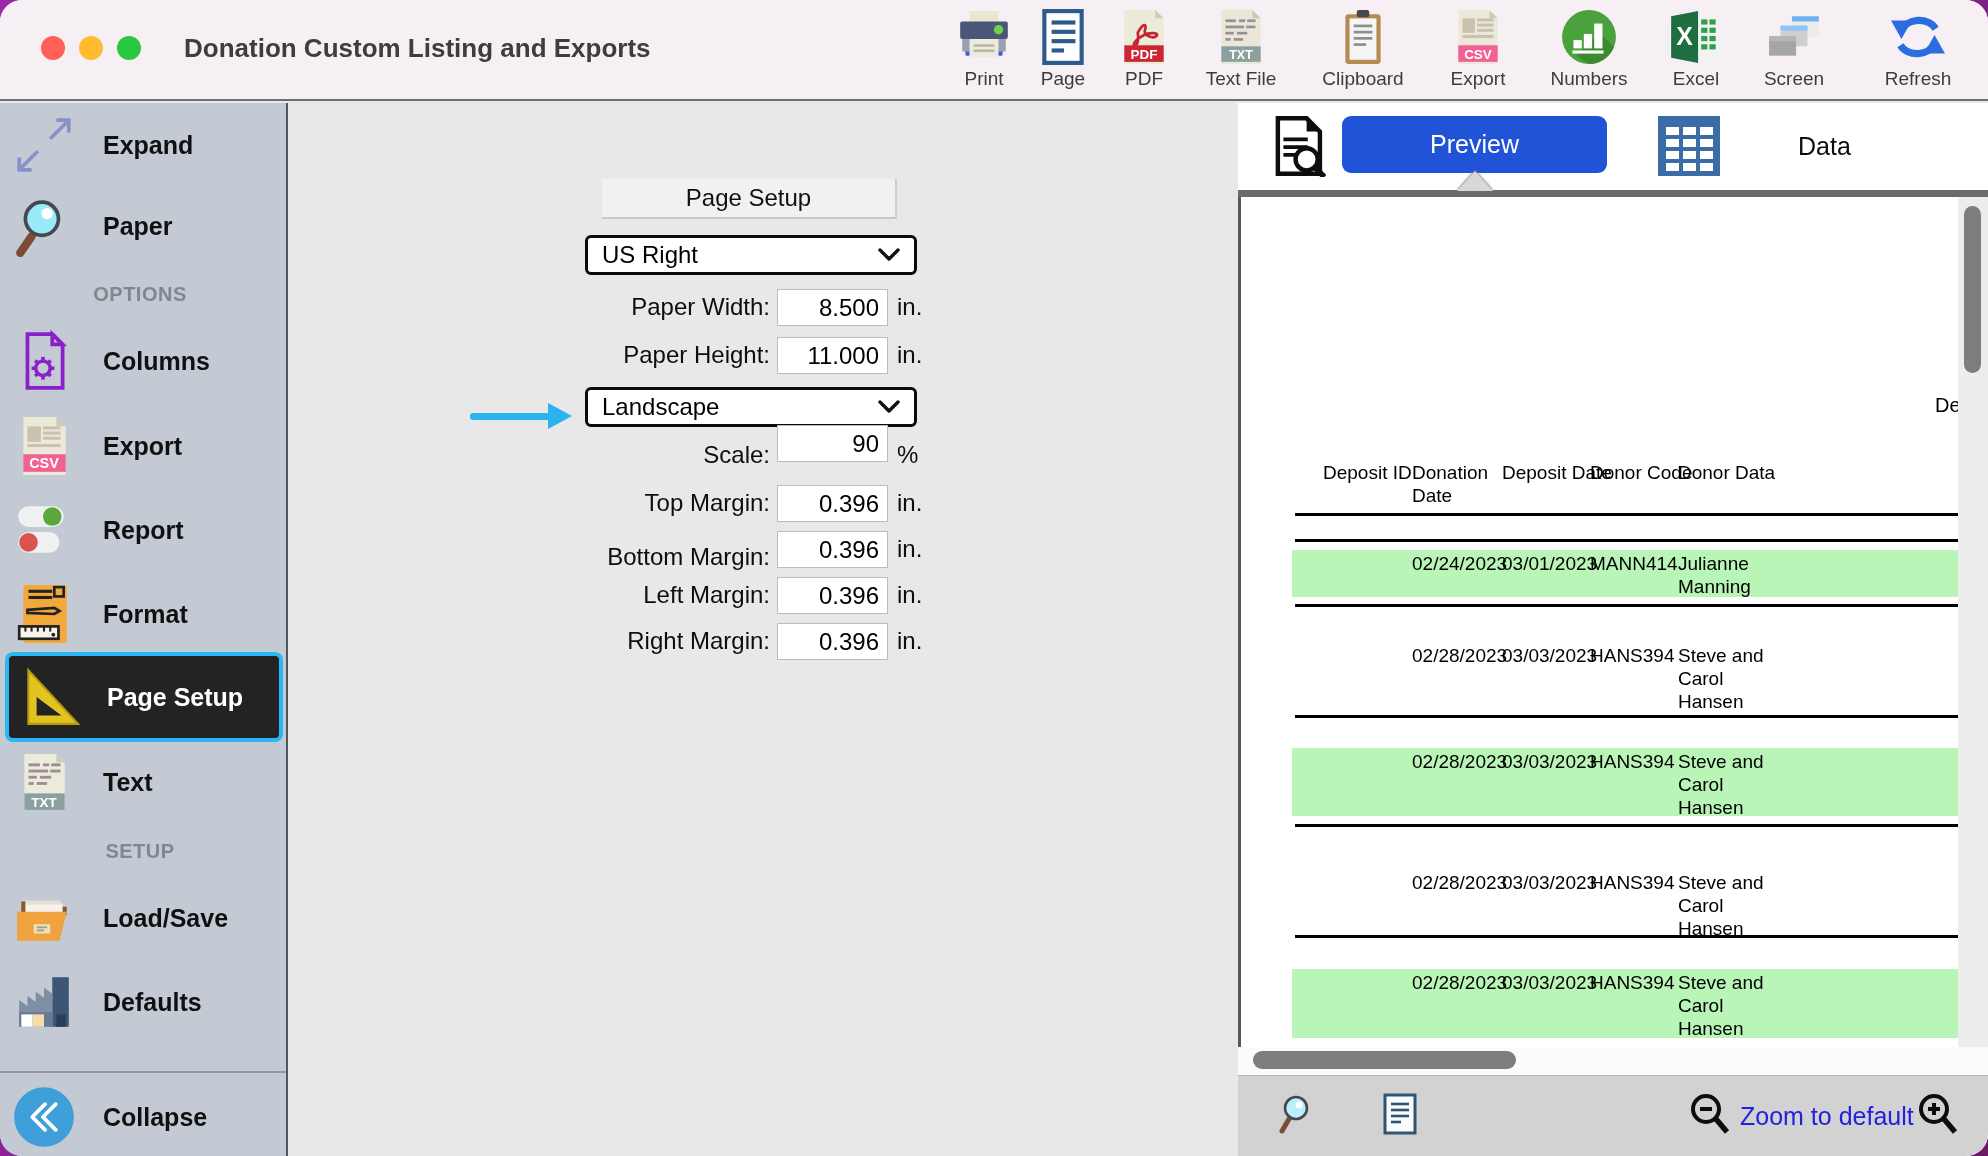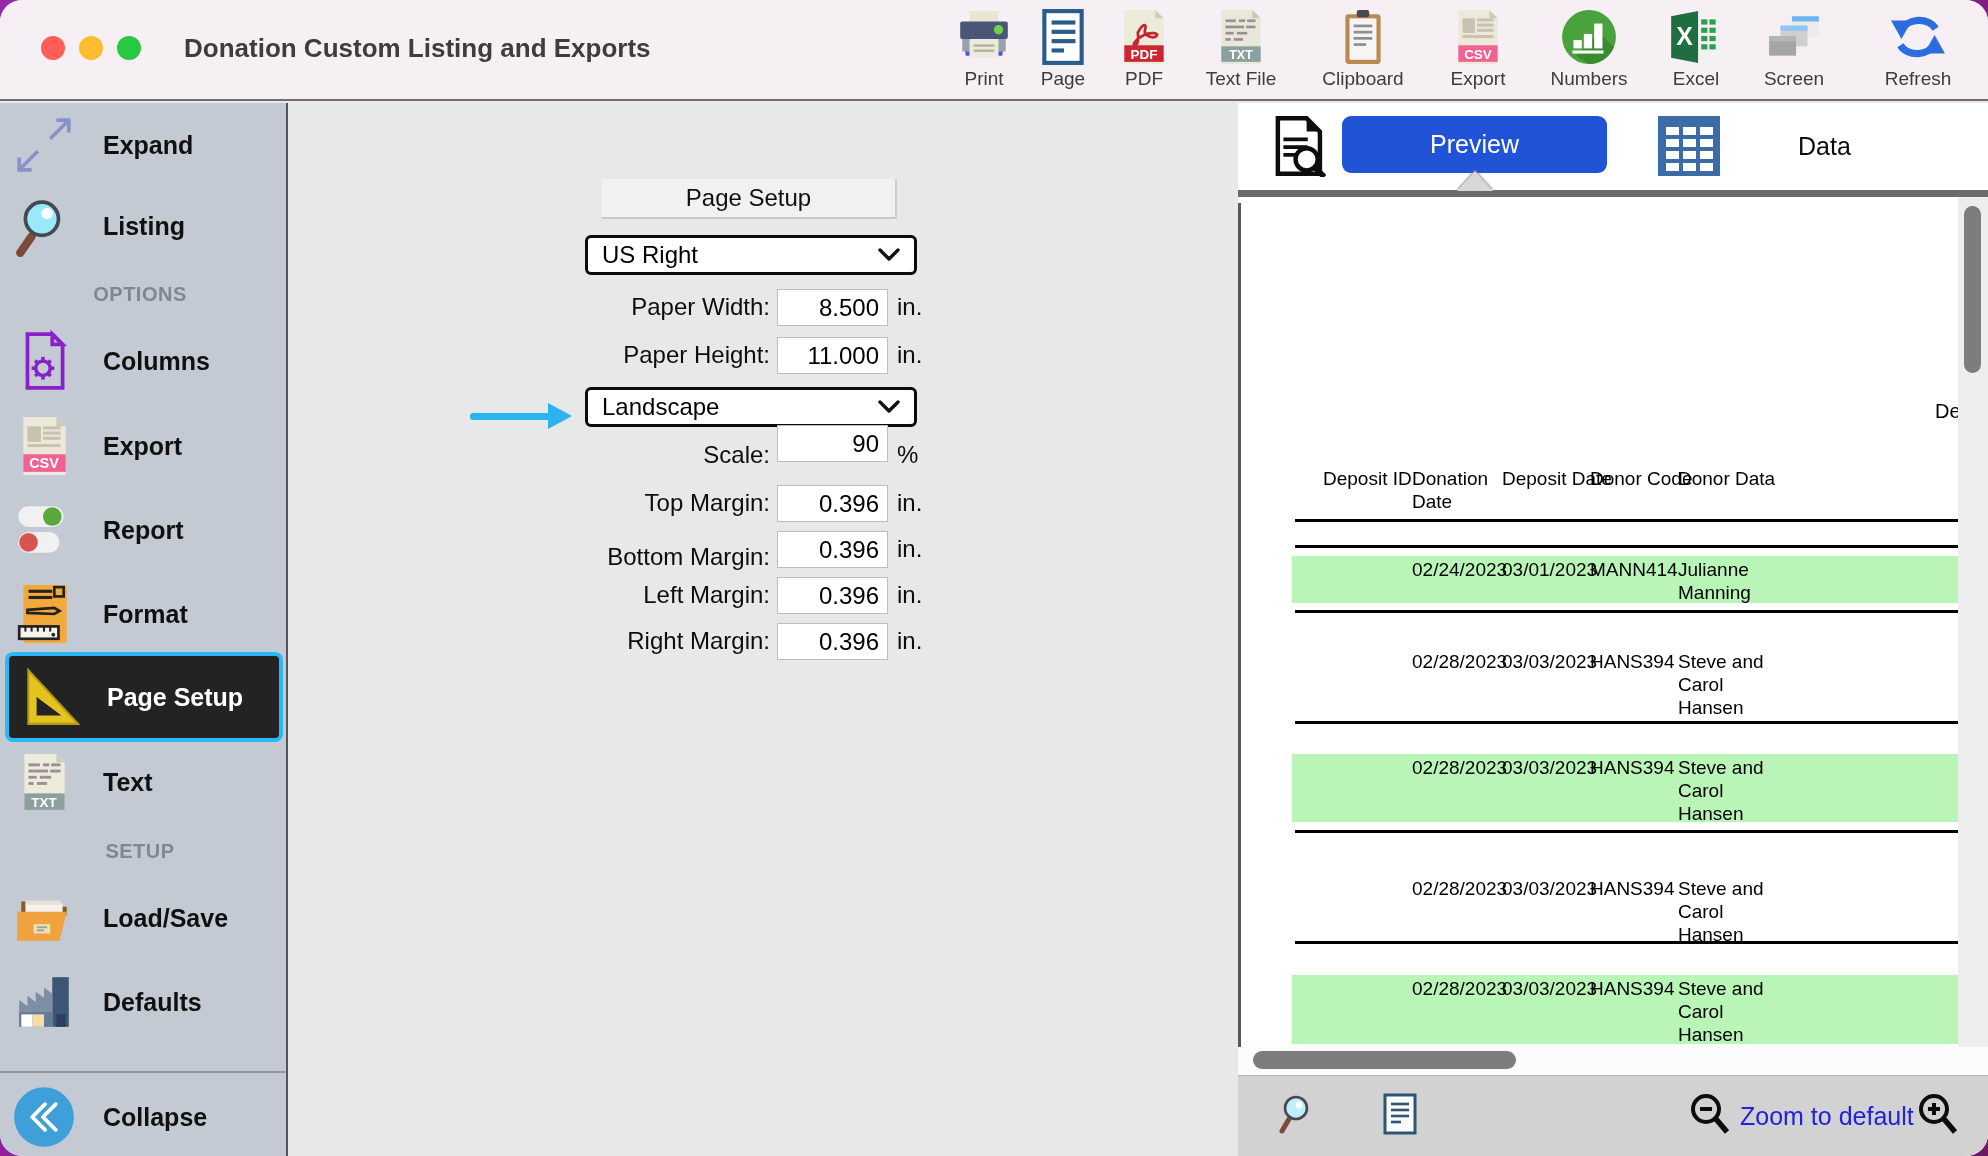--- a/index.html
+++ b/index.html
@@ -45,21 +45,21 @@
 
   
   .rightpanel{position:absolute;left:1238px;top:103px;width:750px;height:1053px;background:#ffffff;}
   .tabbar{position:absolute;left:0;top:0;width:750px;height:87px;background:#fff;}
   .preview-btn{position:absolute;left:104px;top:13px;width:265px;height:57px;background:#2053d6;border-radius:9px;
     display:flex;align-items:center;justify-content:center;color:#fff;font-size:25px;}
   .data-tab-label{position:absolute;left:560px;top:0px;width:120px;height:87px;display:flex;align-items:center;justify-content:flex-start;font-size:25px;color:#0c0c0c;}
   .graybar{position:absolute;left:0;top:87px;width:750px;height:7px;background:#6b6b6b;}
   .tab-pointer{position:absolute;left:219px;top:68px;width:0;height:0;border-left:18px solid transparent;border-right:18px solid transparent;border-bottom:20px solid #d8d8d8;filter:drop-shadow(0 -1px 1px #7a7a7a);}
 
-  .pagearea{position:absolute;left:0;top:94px;width:720px;height:850px;background:#fff;border-left:3px solid #58585a;box-sizing:border-box;overflow:hidden;margin-top:6px;}
+  .pagearea{position:absolute;left:0;top:94px;width:720px;height:850px;background:#fff;border-left:3px solid #58585a;box-sizing:border-box;overflow:hidden;}
   .clipped-hdr{position:absolute;left:694px;top:197px;font-size:20px;color:#000;white-space:nowrap;}
   .thead-cell{position:absolute;top:264px;font-size:19px;line-height:23px;color:#000;}
   .rule{position:absolute;left:54px;right:0;height:3px;background:#000;}
   .trow{position:absolute;left:0;right:0;}
   .trow.green{left:51px;background:#b9f5b7;}
   .tcell{position:absolute;font-size:19px;line-height:23px;color:#000;white-space:nowrap;}
   .tcell.wrap{white-space:normal;}
 
   .vscroll{position:absolute;left:720px;top:94px;width:30px;height:850px;background:#ededed;}
   .vthumb{position:absolute;left:6px;top:9px;width:17px;height:167px;border-radius:9px;background:#7d7d7d;}
@@ -263,21 +263,21 @@
     </div>
 
     <div class="sitem" style="top:81px;">
       <div class="sicn">
           <svg width="62" height="62" viewBox="0 0 60 60">
         <line x1="18" y1="40" x2="7" y2="56" stroke="#7d4a37" stroke-width="8" stroke-linecap="round"></line>
         <circle cx="28" cy="23" r="16" fill="#9ae9f9" stroke="#454a52" stroke-width="3.6"></circle>
         <circle cx="33" cy="18" r="5.5" fill="#fff"></circle>
       </svg>
         </div>
-      <div class="slab">Listing</div>
+      <div class="slab">Paper</div>
     </div>
 
     <div class="sheader" style="top:180px;">OPTIONS</div>
 
     <div class="sitem" style="top:216px;">
       <div class="sicn">
           <svg width="62" height="62" viewBox="0 0 60 60">
         <path d="M14,4 h24 l10,10 v42 h-34 z" fill="none" stroke="#8a20c9" stroke-width="3.6"></path>
         <path d="M38,4 l10,10 h-10 z" fill="none" stroke="#8a20c9" stroke-width="3.6"></path>
         <circle cx="29" cy="37" r="7" fill="none" stroke="#8a20c9" stroke-width="3.4"></circle>

